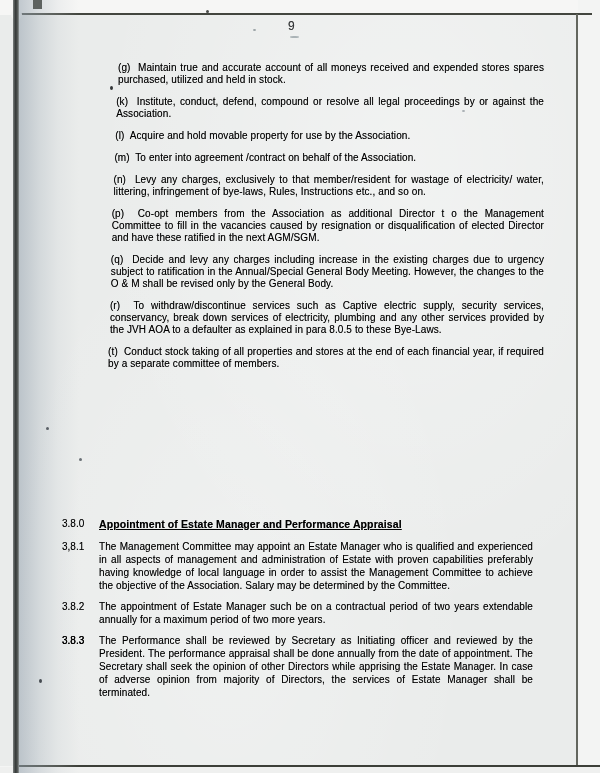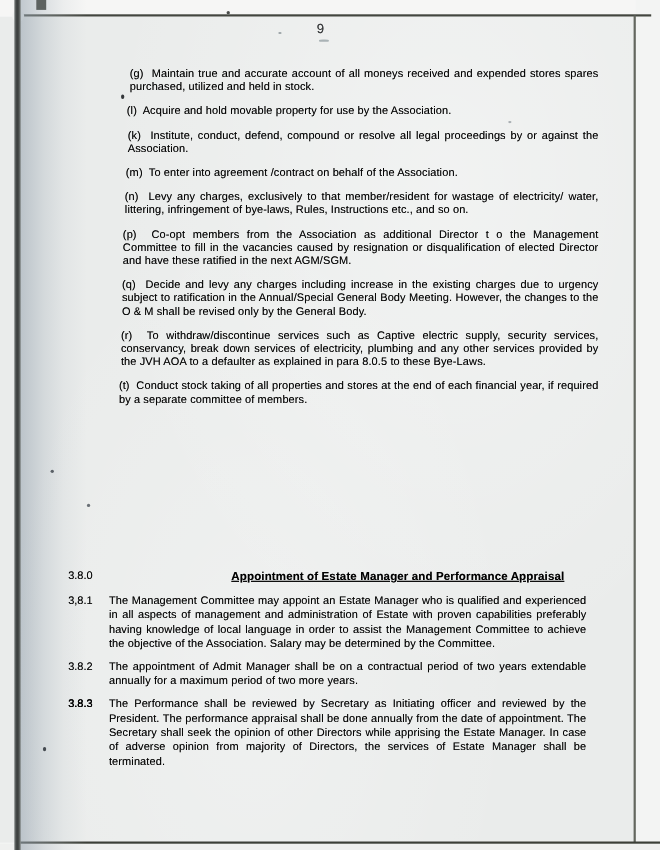--- a/index.html
+++ b/index.html
@@ -39,22 +39,22 @@
   .pagenum{position:absolute;left:288px;top:19px;font-size:12px;color:#36383a;}
 
   .clauses{position:absolute;left:104px;top:62px;width:440px;}
   .clauses p{
     margin:0 0 10px 0;font-size:10px;line-height:12px;
     text-align:justify;letter-spacing:.1px;
   }
   .sections{position:absolute;left:0;top:517px;width:528px;}
   .sec-head{position:relative;margin:0 0 9px 0;}
   .sec-num{position:absolute;left:62px;top:0;font-size:10px;line-height:14px;}
-  .sec-title{margin-left:77px;width:436px;font-size:10.5px;line-height:14px;font-weight:bold;
-    text-decoration:underline;letter-spacing:.1px;text-align:right;}
+  .sec-title{margin-left:99px;width:436px;font-size:10.5px;line-height:14px;font-weight:bold;
+    text-decoration:underline;letter-spacing:.1px;}
   .sec-item{position:relative;margin:0 0 8px 0;}
   .sec-item .num{position:absolute;left:62px;top:0;font-size:10px;line-height:13px;}
   .sec-item .txt{margin-left:99px;width:434px;font-size:10px;line-height:13px;
     text-align:justify;letter-spacing:.1px;}
   .sec-item:nth-child(4) .txt{margin-bottom:-1px;}
 
   
   .speck{position:absolute;border-radius:50%;}
   .sp1{left:206px;top:10px;width:3px;height:3px;background:#4a4c4a;}
   .sp2{left:253px;top:29px;width:3px;height:2px;background:#9aa2a6;}
@@ -79,43 +79,43 @@
 <div class="border-notch"></div>
 
 <div class="binding"></div>
 <div class="binding-shadow"></div>
 <div class="binding-topmark"></div>
 
 <div class="pagenum doc-text">9</div>
 
 <div class="clauses doc-text" id="clauses">
     <p style="margin-left: 14px;"><span>(g)</span><span>&nbsp; Maintain true and accurate account of all moneys received and expended stores spares purchased, utilized and held in stock.</span></p>
+    <p style="margin-left: 12.2px;"><span>(k)</span><span>&nbsp; Institute, conduct, defend, compound or resolve all legal proceedings by or against the Association.</span></p>
     <p style="margin-left: 11.3px;"><span>(l)</span><span>&nbsp; Acquire and hold movable property for use by the Association.</span></p>
-    <p style="margin-left: 12.2px;"><span>(k)</span><span>&nbsp; Institute, conduct, defend, compound or resolve all legal proceedings by or against the Association.</span></p>
     <p style="margin-left: 10.4px;"><span>(m)</span><span>&nbsp; To enter into agreement /contract on behalf of the Association.</span></p>
     <p style="margin-left: 9.5px;"><span>(n)</span><span>&nbsp; Levy any charges, exclusively to that member/resident for wastage of electricity/ water, littering, infringement of bye-laws, Rules, Instructions etc., and so on.</span></p>
     <p style="margin-left: 7.7px;"><span>(p)</span><span>&nbsp; Co-opt members from the Association as additional Director t o the Management Committee to fill in the vacancies caused by resignation or disqualification of elected Director and have these ratified in the next AGM/SGM.</span></p>
     <p style="margin-left: 6.8px;"><span>(q)</span><span>&nbsp; Decide and levy any charges including increase in the existing charges due to urgency subject to ratification in the Annual/Special General Body Meeting. However, the changes to the O &amp; M shall be revised only by the General Body.</span></p>
     <p style="margin-left: 5.9px;"><span>(r)</span><span>&nbsp; To withdraw/discontinue services such as Captive electric supply, security services, conservancy, break down services of electricity, plumbing and any other services provided by the JVH AOA to a defaulter as explained in para 8.0.5 to these Bye-Laws.</span></p>
     <p style="margin-left: 4.1px;"><span>(t)</span><span>&nbsp; Conduct stock taking of all properties and stores at the end of each financial year, if required by a separate committee of members.</span></p>
   </div>
 
 <div class="sections doc-text">
   <div class="sec-head">
     <span class="sec-num">3.8.0</span>
     <div class="sec-title">Appointment of Estate Manager and Performance Appraisal</div>
   </div>
   <div id="sec-items">
       <div class="sec-item">
         <span class="num">3,8.1</span>
         <div class="txt">The Management Committee may appoint an Estate Manager who is qualified and experienced in all aspects of management and administration of Estate with proven capabilities preferably having knowledge of local language in order to assist the Management Committee to achieve the objective of the Association. Salary may be determined by the Committee.</div>
       </div>
       <div class="sec-item">
         <span class="num">3.8.2</span>
-        <div class="txt">The appointment of Admit Manager shall be on a contractual period of two years extendable annually for a maximum period of two more years.</div>
+        <div class="txt">The appointment of Estate Manager such be on a contractual period of two years extendable annually for a maximum period of two more years.</div>
       </div>
       <div class="sec-item">
         <span class="num">3.8.3</span>
       </div>
       <div class="sec-item">
         <span class="num">3.8.3</span>
         <div class="txt">The Performance shall be reviewed by Secretary as Initiating officer and reviewed by the President. The performance appraisal shall be done annually from the date of appointment. The Secretary shall seek the opinion of other Directors while apprising the Estate Manager. In case of adverse opinion from majority of Directors, the services of Estate Manager shall be terminated.</div>
       </div>
     </div>
 </div>

